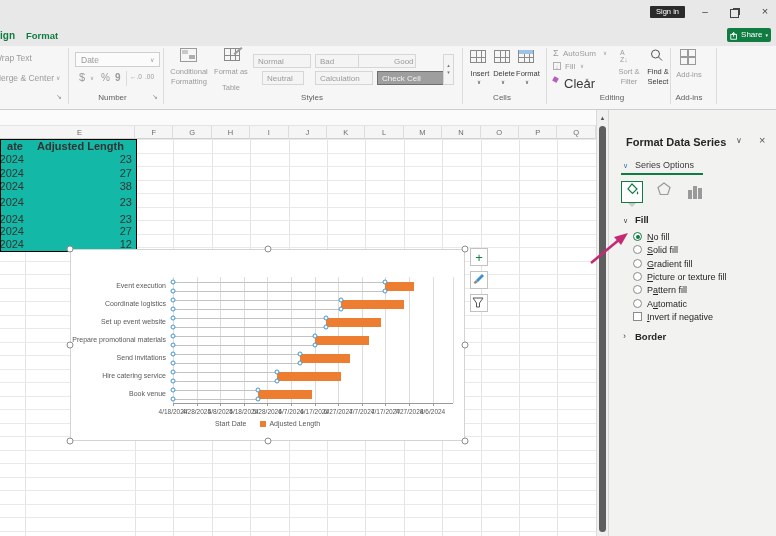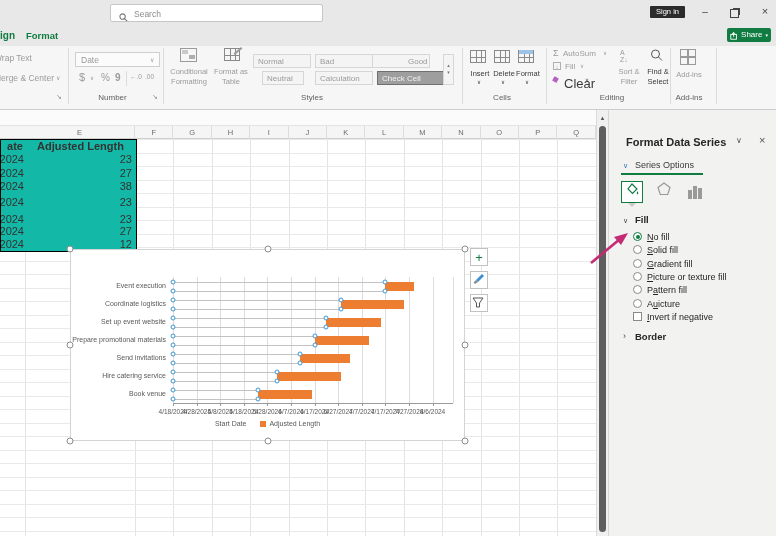--- a/index.html
+++ b/index.html
@@ -33,29 +33,20 @@
   .mini-grid i{position:absolute;left:0;right:0;height:1px;background:#8a8a8a;top:6px;}
   .mini-grid b{position:absolute;top:0;bottom:0;width:1px;background:#8a8a8a;left:5px;}
   .mini-grid s{position:absolute;top:0;bottom:0;width:1px;background:#8a8a8a;left:10px;}
 </style>
 </head>
 <body>
 
 <div id="app">
 
   <div class="a" style="left:0;top:0;width:776px;height:27px;background:#e8e8e8;"></div>
-  <div class="a" style="left:110px;top:4px;width:213px;height:18px;background:#fff;border:1px solid #c6c6c6;border-radius:2px;box-sizing:border-box;display:flex;align-items:center;">
-    <span class="a" style="left:8px;top:4px;">
-      <svg width="9" height="9" viewBox="0 0 10 10">
-          <circle cx="4" cy="4" r="3" fill="none" stroke="#777" stroke-width="1.2"></circle>
-          <line x1="6.2" y1="6.2" x2="9" y2="9" stroke="#777" stroke-width="1.2"></line>
-        </svg>
-    </span>
-    <span class="a" style="left:23px;top:5px;font-size:8.5px;color:#8a8a8a;">Search</span>
-  </div>
   <div class="a" style="left:650px;top:6px;width:35px;height:12px;background:#2b2b2b;color:#fff;font-size:7.5px;text-align:center;line-height:12px;border-radius:1px;">Sign in</div>
   <div class="a" style="left:698px;top:7px;width:14px;height:12px;color:#444;font-size:10px;text-align:center;">–</div>
   <div class="a" style="left:728px;top:8px;width:12px;height:10px;">
     <span style="display:block;width:7px;height:7px;border:1px solid #444;margin:1px 0 0 2px;background:#e8e8e8;box-shadow:2px -2px 0 -1px #444;"></span>
   </div>
   <div class="a" style="left:758px;top:6px;width:14px;height:13px;color:#444;font-size:11px;text-align:center;">×</div>
 
   <div class="a" style="left:0;top:27px;width:776px;height:19px;background:#e8e8e8;"></div>
   <div class="a" style="left:0;top:31px;font-size:10px;color:#107C41;font-weight:bold;">ign</div>
   <div class="a" style="left:26px;top:31px;font-size:9.5px;color:#107C41;font-weight:bold;">Format</div>
@@ -103,26 +94,26 @@
   <div class="a gray" style="left:163px;top:68px;width:52px;font-size:7.5px;text-align:center;">
     <div>Conditional</div>
     <div style="margin-top:2px;">Formatting</div>
   </div>
   <div class="a" style="left:224px;top:48px;width:17px;height:14px;">
     <span class="mini-grid"><i></i><b></b><s></s></span>
     <span style="position:absolute;left:9px;top:2px;width:10px;height:2px;background:#9a9a9a;transform:rotate(-40deg);"></span>
   </div>
   <div class="a gray" style="left:207px;top:68px;width:48px;font-size:7.5px;text-align:center;">
     <div>Format as</div>
-    <div style="margin-top:2px;">Table</div>
+    <div style="margin-top:8px;">Table</div>
   </div>
   <div id="style-gallery" class="a" style="left:0;top:0;width:0;height:0;">
       <div class="gallery-cell" style="left: 253px; top: 54px; width: 58px;">Normal</div>
       <div class="gallery-cell" style="left: 315px; top: 54px; width: 58px;">Bad</div>
-      <div class="gallery-cell" style="left: 372px; top: 54px; width: 58px; padding-left: 35px;">Good</div>
+      <div class="gallery-cell" style="left: 358px; top: 54px; width: 58px; padding-left: 35px;">Good</div>
       <div class="gallery-cell" style="left: 262px; top: 71px; width: 42px;">Neutral</div>
       <div class="gallery-cell" style="left: 315px; top: 71px; width: 58px;">Calculation</div>
       <div class="gallery-cell" style="left: 377px; top: 71px; width: 68px; background: rgb(158, 158, 158); color: rgb(242, 242, 242); border-color: rgb(111, 111, 111);">Check Cell</div>
     </div>
   <div class="a" style="left:443px;top:54px;width:11px;height:31px;border:1px solid #d6d6d6;box-sizing:border-box;background:#f4f4f4;text-align:center;">
     <div style="font-size:5px;color:#777;margin-top:8px;">▴</div>
     <div style="font-size:5px;color:#777;margin-top:2px;">▾</div>
   </div>
   <div class="glabel" style="left:290px;top:93px;width:44px;">Styles</div>
   <div class="sep" style="left:462px;"></div>
@@ -442,21 +433,21 @@
         <div class="popt" style="left: 38px; top: 123px;"><span></span><span style="text-decoration: underline;">N</span><span>o fill</span></div>
         <div class="radio" style="left: 24px; top: 135.3px;"></div>
         <div class="popt" style="left: 38px; top: 136.3px;"><span></span><span style="text-decoration: underline;">S</span><span>olid fill</span></div>
         <div class="radio" style="left: 24px; top: 148.6px;"></div>
         <div class="popt" style="left: 38px; top: 149.6px;"><span></span><span style="text-decoration: underline;">G</span><span>radient fill</span></div>
         <div class="radio" style="left: 24px; top: 161.9px;"></div>
         <div class="popt" style="left: 38px; top: 162.9px;"><span></span><span style="text-decoration: underline;">P</span><span>icture or texture fill</span></div>
         <div class="radio" style="left: 24px; top: 175.2px;"></div>
         <div class="popt" style="left: 38px; top: 176.2px;"><span>P</span><span style="text-decoration: underline;">a</span><span>ttern fill</span></div>
         <div class="radio" style="left: 24px; top: 188.5px;"></div>
-        <div class="popt" style="left: 38px; top: 189.5px;"><span>A</span><span style="text-decoration: underline;">u</span><span>icture</span></div>
+        <div class="popt" style="left: 38px; top: 189.5px;"><span>A</span><span style="text-decoration: underline;">u</span><span>tomatic</span></div>
         <div style="position: absolute; left: 24px; top: 201.8px; width: 9px; height: 9px; border: 1px solid rgb(138, 138, 138); background: rgb(255, 255, 255); box-sizing: border-box;"></div>
         <div class="popt" style="left: 38px; top: 202.8px;"><span></span><span style="text-decoration: underline;">I</span><span>nvert if negative</span></div>
       </div>
 
     <div class="a" style="left:14px;top:222px;font-size:9px;color:#444;">›</div>
     <div class="a" style="left:26px;top:222px;font-size:9.5px;font-weight:bold;color:#262626;">Border</div>
   </div>
 
   <svg class="a" style="left:584px;top:226px;z-index:20;" width="52" height="44" viewBox="0 0 52 44">
     <line x1="7" y1="37" x2="36" y2="13" stroke="#C52A74" stroke-width="2.6"></line>

